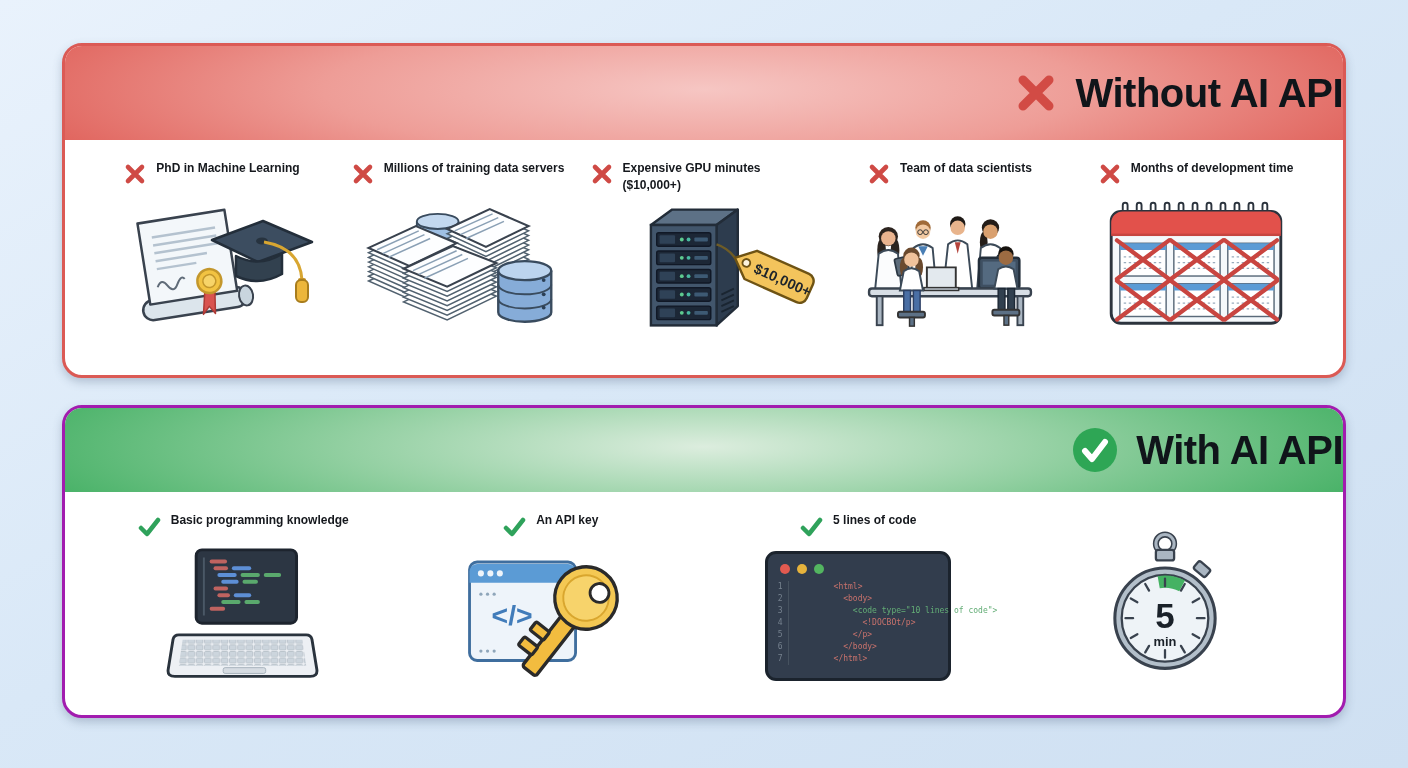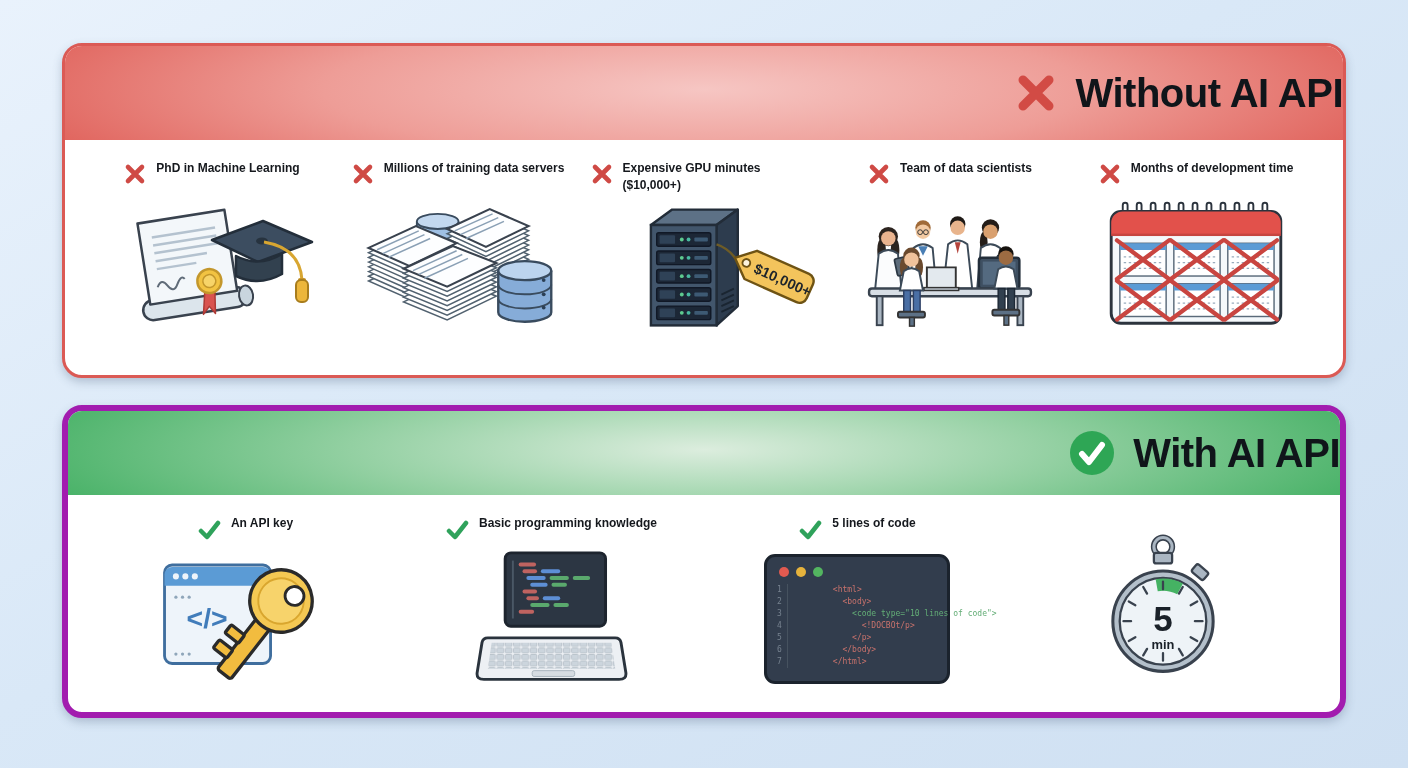--- a/index.html
+++ b/index.html
@@ -8,21 +8,21 @@
     font-family:"Liberation Sans",sans-serif;
     background:linear-gradient(150deg,#e9f2fc 0%,#d9e8f7 45%,#cfe0f2 100%);
     position:relative; overflow:hidden;
   }
   .panel {
     position:absolute; left:62px; width:1284px; background:#ffffff;
     border-radius:20px; overflow:hidden;
     box-shadow:0 4px 10px rgba(70,90,120,.30);
   }
   .panel.without { top:43px;  height:335px; border:3px solid #db5a55; }
-  .panel.with    { top:405px; height:313px; border:6px solid #a21caf; }
+  .panel.with    { top:405px; height:313px; border:3px solid #a21caf; }
   .panel-header { display:flex; align-items:center; justify-content:flex-end; gap:18px;padding-left:33px; }
   .without .panel-header { height:94px; background:radial-gradient(ellipse 62% 150% at 50% 46%, #f6c6c3 0%, #ee9d97 48%, #dd564f 100%); }
   .with .panel-header    { height:84px; background:radial-gradient(ellipse 58% 150% at 50% 46%, #dcedde 0%, #93d0a2 48%, #3fae60 100%); }
   .panel-title { font-size:40px; font-weight:800; color:#10151a; letter-spacing:-.5px; }
   .panel-body { display:flex; padding:20px 24px 0; }
   .col { flex:1; display:flex; flex-direction:column; align-items:center; }
   .item-head { display:flex; gap:10px; align-items:flex-start; }
   .item-head .glyph { flex:0 0 auto; margin-top:3px; }
   .item-label { font-size:12px; font-weight:600; color:#15181d; line-height:1.38; }
   .w170{max-width:170px}.w200{max-width:200px}.w195{max-width:195px}.w185{max-width:185px}
@@ -423,55 +423,20 @@
     <div class="panel-title">With AI API</div>
   </div>
 
   <div class="panel-body">
 
     <div class="col">
       <div class="item-head">
         <svg class="glyph" width="24" height="24" viewBox="0 0 24 24">
           <path d="M4 13 L10 19 L21 5" stroke="#2fa25b" stroke-width="4.5" stroke-linecap="round" stroke-linejoin="round" fill="none"></path>
         </svg>
-        <div class="item-label w240">An API key</div>
-      </div>
-      <div class="icon-box">
-        <svg width="190" height="142" viewBox="0 0 200 150">
-          <rect x="15" y="18" width="112" height="104" rx="8" fill="#eef4fa" stroke="#3f6e9e" stroke-width="3"></rect>
-          <path d="M15 28 a8 8 0 0 1 8 -8 h96 a8 8 0 0 1 8 8 v12 H15 z" fill="#5b9bd5"></path>
-          <circle cx="27" cy="30" r="3.2" fill="#eef4fa"></circle>
-            <circle cx="37" cy="30" r="3.2" fill="#eef4fa"></circle>
-            <circle cx="47" cy="30" r="3.2" fill="#eef4fa"></circle>
-          <g fill="#8fa6ba">
-            <circle cx="27" cy="52" r="1.7"></circle>
-              <circle cx="34" cy="52" r="1.7"></circle>
-              <circle cx="41" cy="52" r="1.7"></circle>
-            <circle cx="27" cy="112" r="1.7"></circle>
-              <circle cx="34" cy="112" r="1.7"></circle>
-              <circle cx="41" cy="112" r="1.7"></circle>
-          </g>
-          <text x="60" y="84" text-anchor="middle" font-size="30" font-weight="bold" fill="#417cba">&lt;/&gt;</text>
-          <g transform="translate(138,56) rotate(38)">
-            <rect x="-9" y="20" width="18" height="78" rx="3" fill="#f2bc3f" stroke="#2a2a2a" stroke-width="3.5"></rect>
-            <rect x="-26" y="52" width="18" height="11" rx="2" fill="#f2bc3f" stroke="#2a2a2a" stroke-width="3.5"></rect>
-            <rect x="-26" y="72" width="18" height="11" rx="2" fill="#f2bc3f" stroke="#2a2a2a" stroke-width="3.5"></rect>
-            <circle cx="0" cy="0" r="33" fill="#f4c853" stroke="#2a2a2a" stroke-width="3.5"></circle>
-            <circle cx="0" cy="0" r="24" fill="#f7d36b" stroke="#d9a62e" stroke-width="2"></circle>
-            <circle cx="8" cy="-13" r="10" fill="#ffffff" stroke="#2a2a2a" stroke-width="3"></circle>
-          </g>
-        </svg>
-      </div>
-    </div>
-
-    <div class="col">
-      <div class="item-head">
-        <svg class="glyph" width="24" height="24" viewBox="0 0 24 24">
-          <path d="M4 13 L10 19 L21 5" stroke="#2fa25b" stroke-width="4.5" stroke-linecap="round" stroke-linejoin="round" fill="none"></path>
-        </svg>
         <div class="item-label w215">Basic programming knowledge</div>
       </div>
       <div class="icon-box">
         <svg width="195" height="140" viewBox="0 0 200 145">
           <defs>
             <pattern id="kbkeys" width="8.6" height="6.8" patternUnits="userSpaceOnUse">
               <rect x="0.5" y="0.5" width="7" height="5.2" rx="1" fill="#ccd5dd" stroke="#a7b2bc" stroke-width="0.6"></rect>
             </pattern>
           </defs>
           <rect x="52" y="4" width="104" height="76" rx="6" fill="#2c3643" stroke="#1d242e" stroke-width="3"></rect>
@@ -488,20 +453,55 @@
             <rect x="70" y="42" width="15" height="4" rx="2" fill="#bf6360"></rect>
             <rect x="74" y="49" width="13" height="4" rx="2" fill="#bf6360"></rect>
               <rect x="91" y="49" width="18" height="4" rx="2" fill="#5d8fd6"></rect>
             <rect x="78" y="56" width="20" height="4" rx="2" fill="#5aa96d"></rect>
               <rect x="102" y="56" width="16" height="4" rx="2" fill="#5aa96d"></rect>
             <rect x="66" y="63" width="16" height="4" rx="2" fill="#bf6360"></rect>
           </g>
           <path d="M34 92 H166 Q171 92 172 97 L177 128 Q178 135 170 135 H30 Q22 135 23 128 L28 97 Q29 92 34 92 Z" fill="#edf0f4" stroke="#2a333d" stroke-width="3"></path>
           <path d="M38 97 H162 L166 124 H34 Z" fill="url(#kbkeys)"></path>
           <rect x="80" y="126" width="44" height="6" rx="2" fill="#d6dce2" stroke="#a7b2bc" stroke-width="1"></rect>
+        </svg>
+      </div>
+    </div>
+
+    <div class="col">
+      <div class="item-head">
+        <svg class="glyph" width="24" height="24" viewBox="0 0 24 24">
+          <path d="M4 13 L10 19 L21 5" stroke="#2fa25b" stroke-width="4.5" stroke-linecap="round" stroke-linejoin="round" fill="none"></path>
+        </svg>
+        <div class="item-label w240">An API key</div>
+      </div>
+      <div class="icon-box">
+        <svg width="190" height="142" viewBox="0 0 200 150">
+          <rect x="15" y="18" width="112" height="104" rx="8" fill="#eef4fa" stroke="#3f6e9e" stroke-width="3"></rect>
+          <path d="M15 28 a8 8 0 0 1 8 -8 h96 a8 8 0 0 1 8 8 v12 H15 z" fill="#5b9bd5"></path>
+          <circle cx="27" cy="30" r="3.2" fill="#eef4fa"></circle>
+            <circle cx="37" cy="30" r="3.2" fill="#eef4fa"></circle>
+            <circle cx="47" cy="30" r="3.2" fill="#eef4fa"></circle>
+          <g fill="#8fa6ba">
+            <circle cx="27" cy="52" r="1.7"></circle>
+              <circle cx="34" cy="52" r="1.7"></circle>
+              <circle cx="41" cy="52" r="1.7"></circle>
+            <circle cx="27" cy="112" r="1.7"></circle>
+              <circle cx="34" cy="112" r="1.7"></circle>
+              <circle cx="41" cy="112" r="1.7"></circle>
+          </g>
+          <text x="60" y="84" text-anchor="middle" font-size="30" font-weight="bold" fill="#417cba">&lt;/&gt;</text>
+          <g transform="translate(138,56) rotate(38)">
+            <rect x="-9" y="20" width="18" height="78" rx="3" fill="#f2bc3f" stroke="#2a2a2a" stroke-width="3.5"></rect>
+            <rect x="-26" y="52" width="18" height="11" rx="2" fill="#f2bc3f" stroke="#2a2a2a" stroke-width="3.5"></rect>
+            <rect x="-26" y="72" width="18" height="11" rx="2" fill="#f2bc3f" stroke="#2a2a2a" stroke-width="3.5"></rect>
+            <circle cx="0" cy="0" r="33" fill="#f4c853" stroke="#2a2a2a" stroke-width="3.5"></circle>
+            <circle cx="0" cy="0" r="24" fill="#f7d36b" stroke="#d9a62e" stroke-width="2"></circle>
+            <circle cx="8" cy="-13" r="10" fill="#ffffff" stroke="#2a2a2a" stroke-width="3"></circle>
+          </g>
         </svg>
       </div>
     </div>
 
     <div class="col">
       <div class="item-head">
         <svg class="glyph" width="24" height="24" viewBox="0 0 24 24">
           <path d="M4 13 L10 19 L21 5" stroke="#2fa25b" stroke-width="4.5" stroke-linecap="round" stroke-linejoin="round" fill="none"></path>
         </svg>
         <div class="item-label w240">5 lines of code</div>

